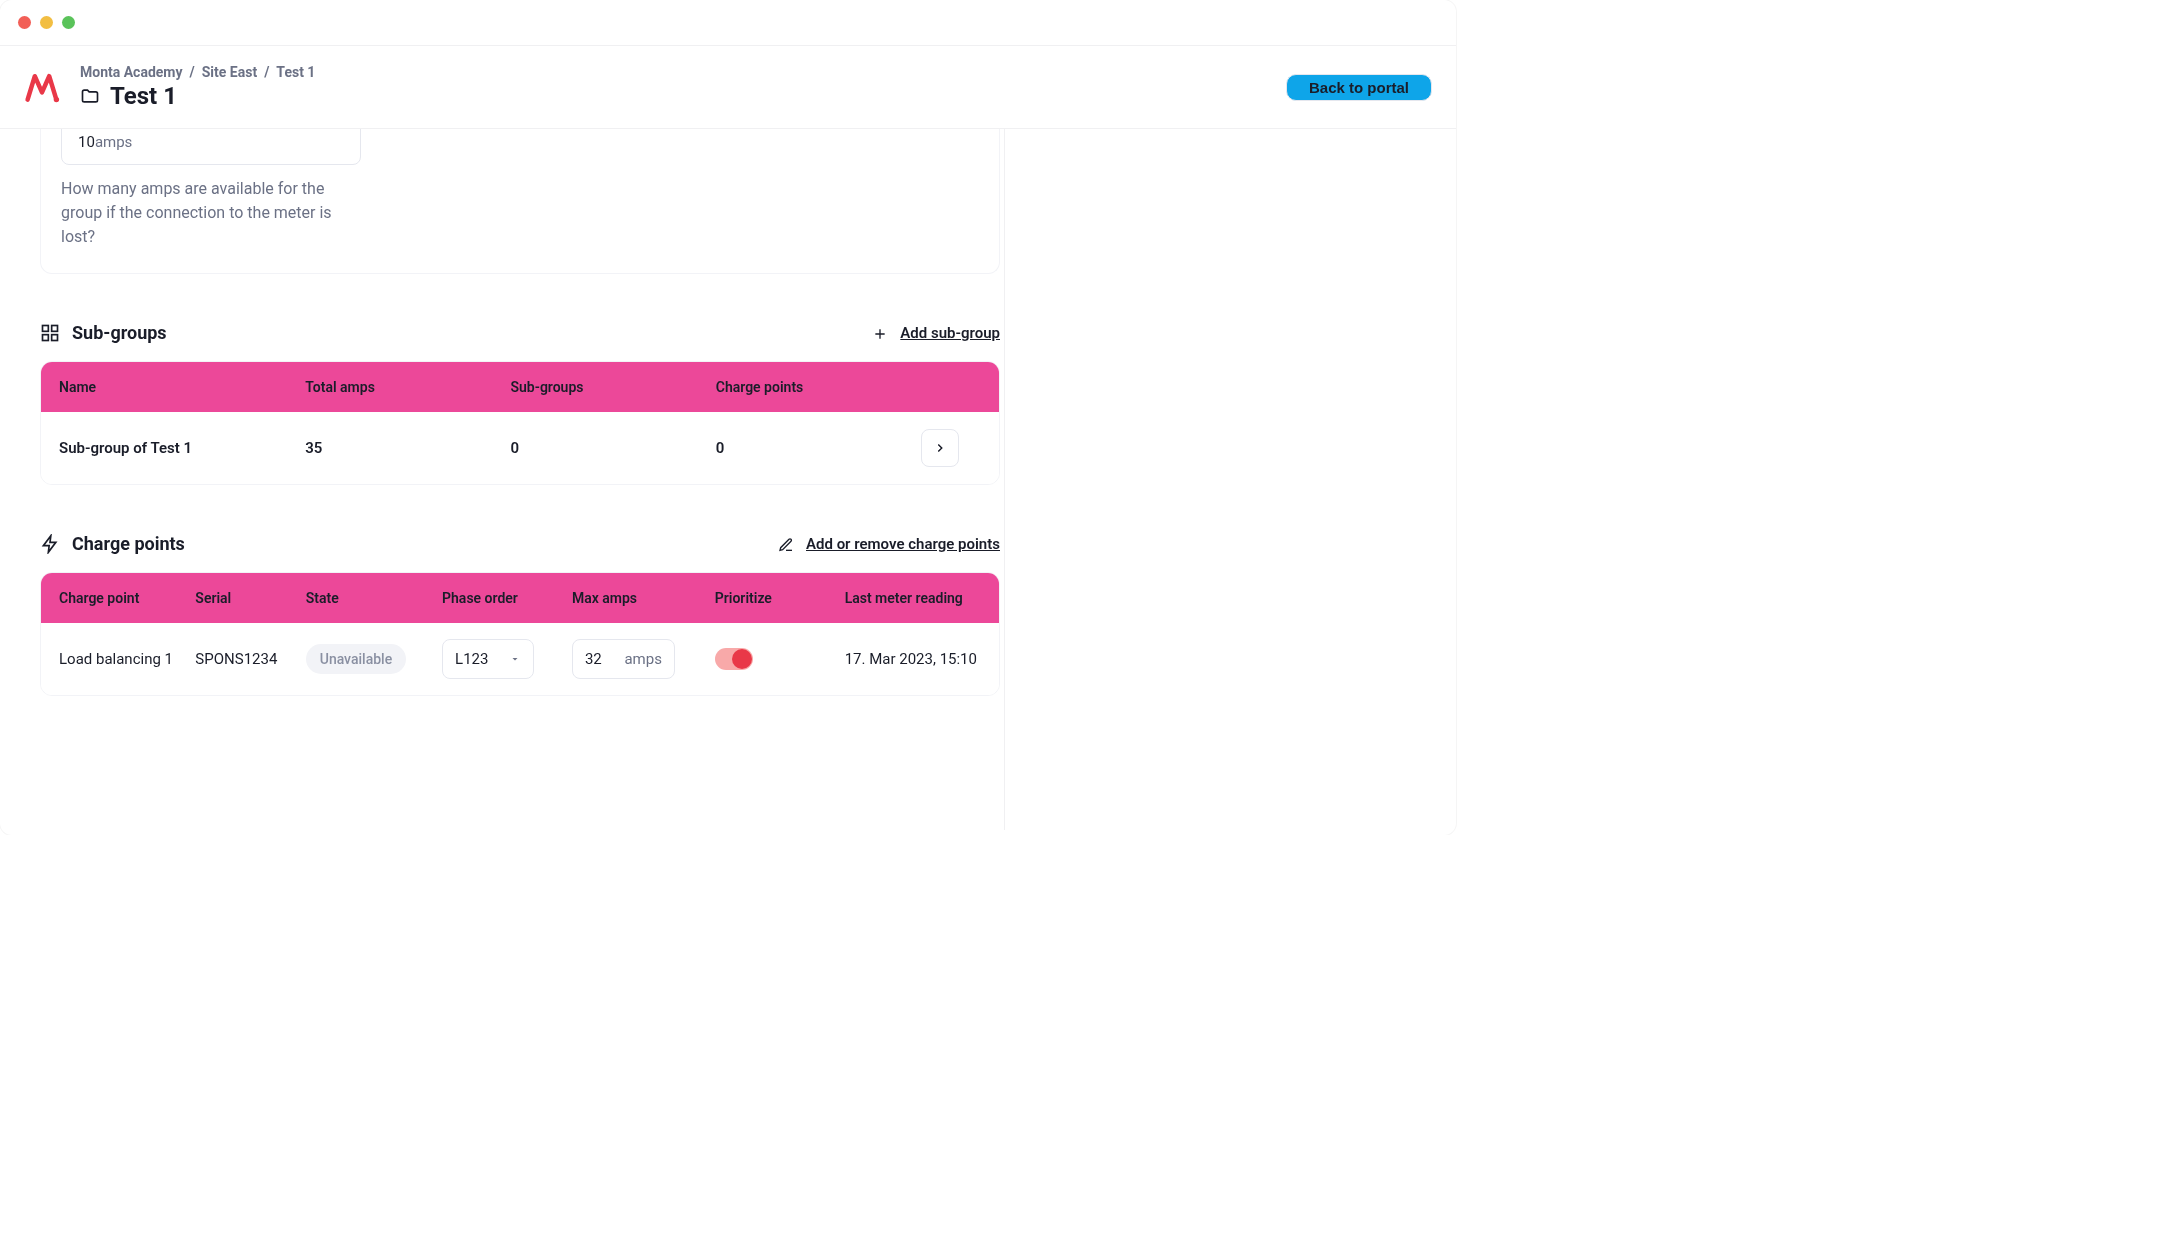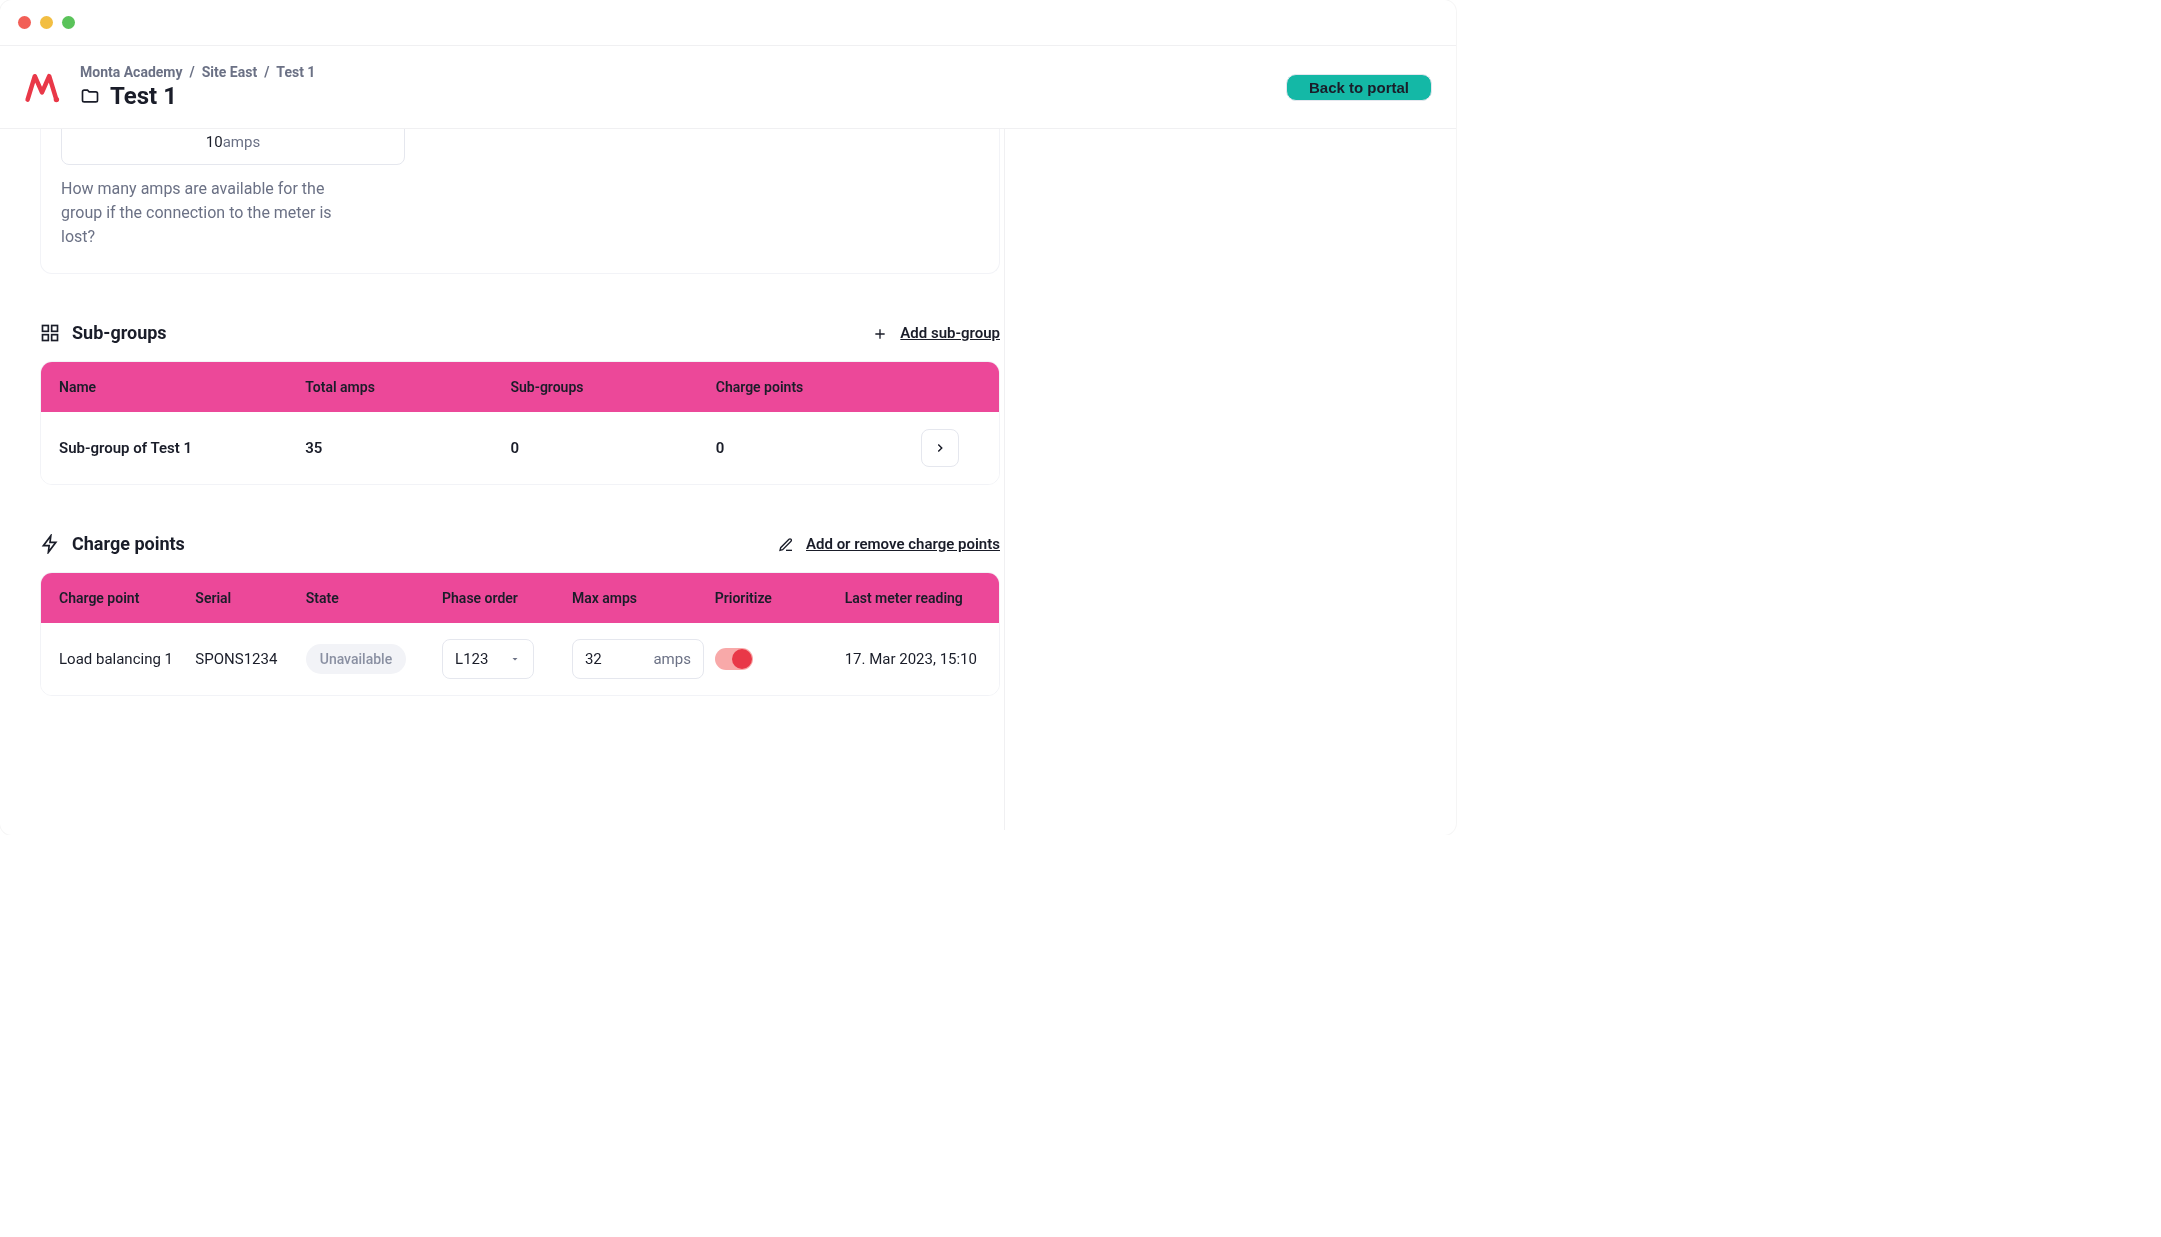--- a/index.html
+++ b/index.html
@@ -47,21 +47,21 @@
     font-size: 14px;
     color: #6b7185;
     display: flex; gap: 7px; align-items: center; font-weight: bold;
   }
   .breadcrumbs a { color: #6b7185; text-decoration: none; }
   .page-title-row { display: flex; align-items: center; gap: 10px; }
   .page-title { font-size: 24px; font-weight: 700; color: #1a1d29; }
   .folder-icon { width: 20px; height: 20px; color: #1a1d29; }
   .btn-portal {
     border: 1px solid #e5e7ee;
-    background: #14b8a6;
+    background: #0ea5e9;
     border-radius: 10px;
     padding: 4px 22px;
     font-size: 15px;
     font-weight: 600;
     color: #1a1d29;
     cursor: pointer;
   }
 
   .content {
     padding: 0 40px 40px 40px;
@@ -95,22 +95,22 @@
     padding-top: 0;
   }
 
   .input-row {
     display: flex;
     align-items: center;
     border: 1px solid #e5e7ee;
     border-radius: 8px;
     padding: 0 16px;
     height: 46px;
-    width: 344px;
-    justify-content: center;
+    width: 300px;
+    justify-content: flex-start;
   }
   .input-val { font-size: 15px; color: #1a1d29; }
   .input-unit { font-size: 15px; color: #6b7185; }
   .help-text {
     font-size: 16px;
     color: #6b7185;
     margin-top: 12px;
     max-width: 300px;
     line-height: 1.5;
   }
@@ -187,21 +187,21 @@
     padding: 0 12px;
     display: flex; align-items: center; justify-content: space-between;
     font-size: 15px;
     cursor: pointer;
   }
   .select-box svg { width: 12px; height: 12px; color: #6b7185; }
   .amps-box {
     border: 1px solid #e5e7ee;
     border-radius: 8px;
     height: 40px;
-    width: 132px;
+    width: 103px;
     padding: 0 12px;
     display: flex; align-items: center; justify-content: space-between;
     font-size: 15px;
   }
   .amps-box .unit { color: #6b7185; }
   .toggle {
     width: 38px; height: 22px;
     border-radius: 999px;
     background: #f8a9a9;
     position: relative;

